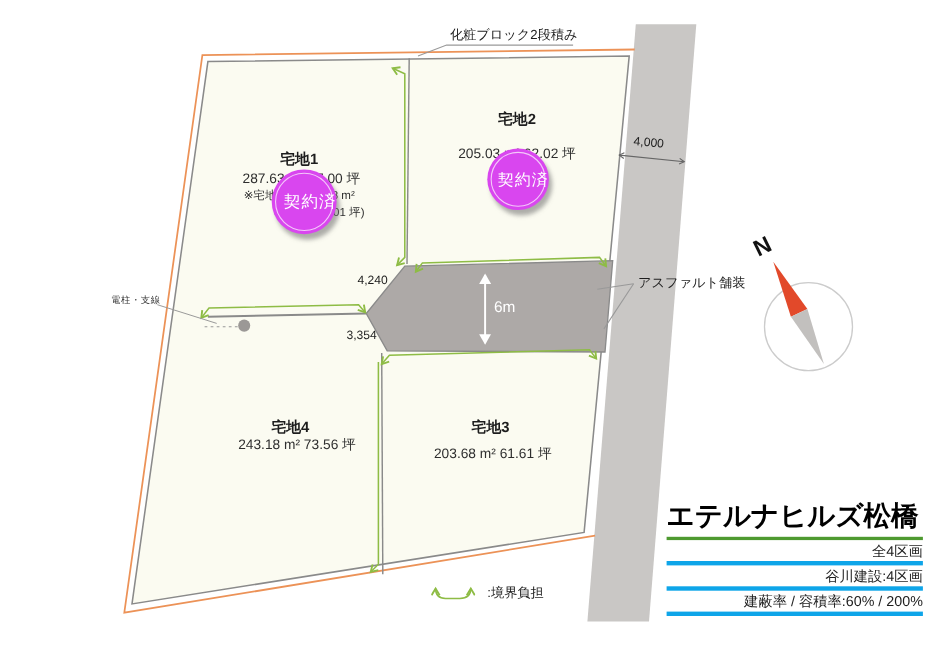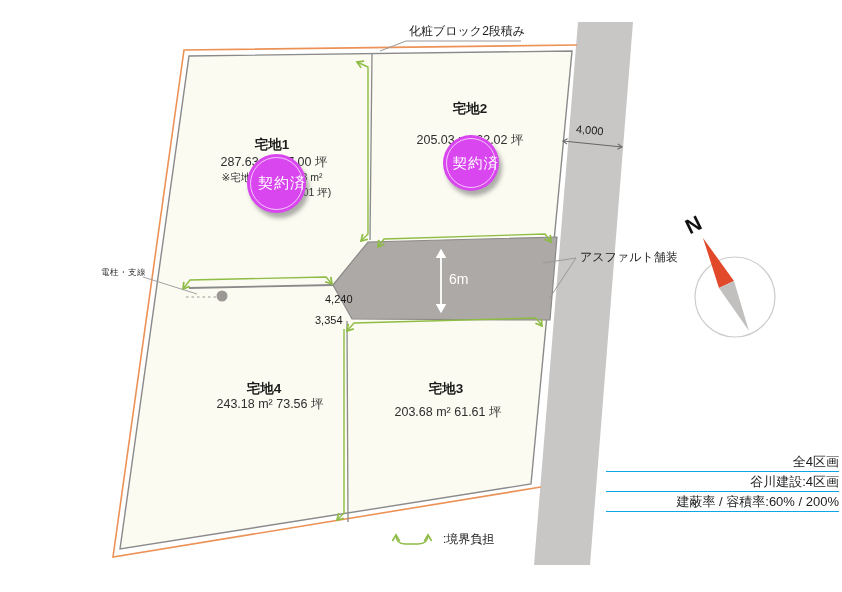--- a/index.html
+++ b/index.html
@@ -21,21 +21,21 @@
   .badge2{left:443px;top:135px;width:56px;height:56px;font-size:14.5px;}
   .road-w{font-size:14px;color:#fff;}
   .pole-lbl{font-size:8.5px;color:#333;letter-spacing:.5px;}
   .north{font-size:21px;font-weight:bold;color:#111;transform:rotate(-26deg);}
   .legend{position:absolute;left:392px;top:531px;display:flex;align-items:center;gap:11px;}
   .legend-text{font-size:12px;color:#1d1d1d;}
   .info{position:absolute;left:606px;top:452px;width:233px;z-index:6;}
   .info-title{font-size:25px;font-weight:bold;color:#000;border-bottom:3px solid #4E9A30;
               padding-bottom:3px;white-space:nowrap;}
   .info-row{font-size:13px;color:#1d1d1d;text-align:right;line-height:19px;height:19px;
-            border-bottom:1px solid #0ea5e9;}
+            border-bottom:4px solid #0ea5e9;}
 </style>
 </head>
 <body>
 
 <div class="canvas">
 
   <svg class="plan-svg" width="842" height="592" viewBox="0 0 842 592">
     <defs>
       <marker id="ga" viewBox="0 0 8 8" refX="6" refY="4" markerWidth="7" markerHeight="7" orient="auto-start-reverse">
         <path d="M1,1 L6,4 L1,7" fill="none" stroke="#8EBC45" stroke-width="1.4"></path>
@@ -102,33 +102,34 @@
   <div class="lbl ctr plot-name" style="left:264px;top:380px;">宅地4</div>
   <div class="lbl ctr plot-area" style="left:270px;top:396px;">243.18 m² 73.56 坪</div>
 
   <div class="badge badge1">
     <span>契約済</span>
   </div>
   <div class="badge badge2">
     <span>契約済</span>
   </div>
 
-  <div class="lbl dim" style="left:325px;top:249px;margin-top:44px;">4,240</div>
-  <div class="lbl dim" style="left:315px;top:314px;">3,354</div>
+  <div class="lbl dim" style="left:325px;top:249px;">4,240</div>
+  <div class="lbl dim" style="left:315px;top:299px;">3,354</div>
   <div class="lbl dim" style="left:576px;top:124px;transform:rotate(5deg);">4,000</div>
   <div class="lbl road-w" style="left:449px;top:271px;">6m</div>
 
   <div class="lbl north" style="left:686px;top:213px;">N</div>
 
   <div class="legend">
     <svg width="40" height="15" viewBox="0 0 40 15">
       <path d="M4,3 C4,10 8,12 13,12 L26,12 C32,12 36,10 36,3" fill="none" stroke="#8EBC45" stroke-width="1.4" marker-start="url(#ga)" marker-end="url(#ga)"></path>
     </svg>
     <span class="legend-text">:境界負担</span>
   </div>
 
   <div class="info">
+    <div class="info-title">エテルナヒルズ松橋</div>
     <div class="info-row">全4区画</div>
     <div class="info-row">谷川建設:4区画</div>
     <div class="info-row">建蔽率 / 容積率:60% / 200%</div>
   </div>
 
 </div>
 
 </body></html>

